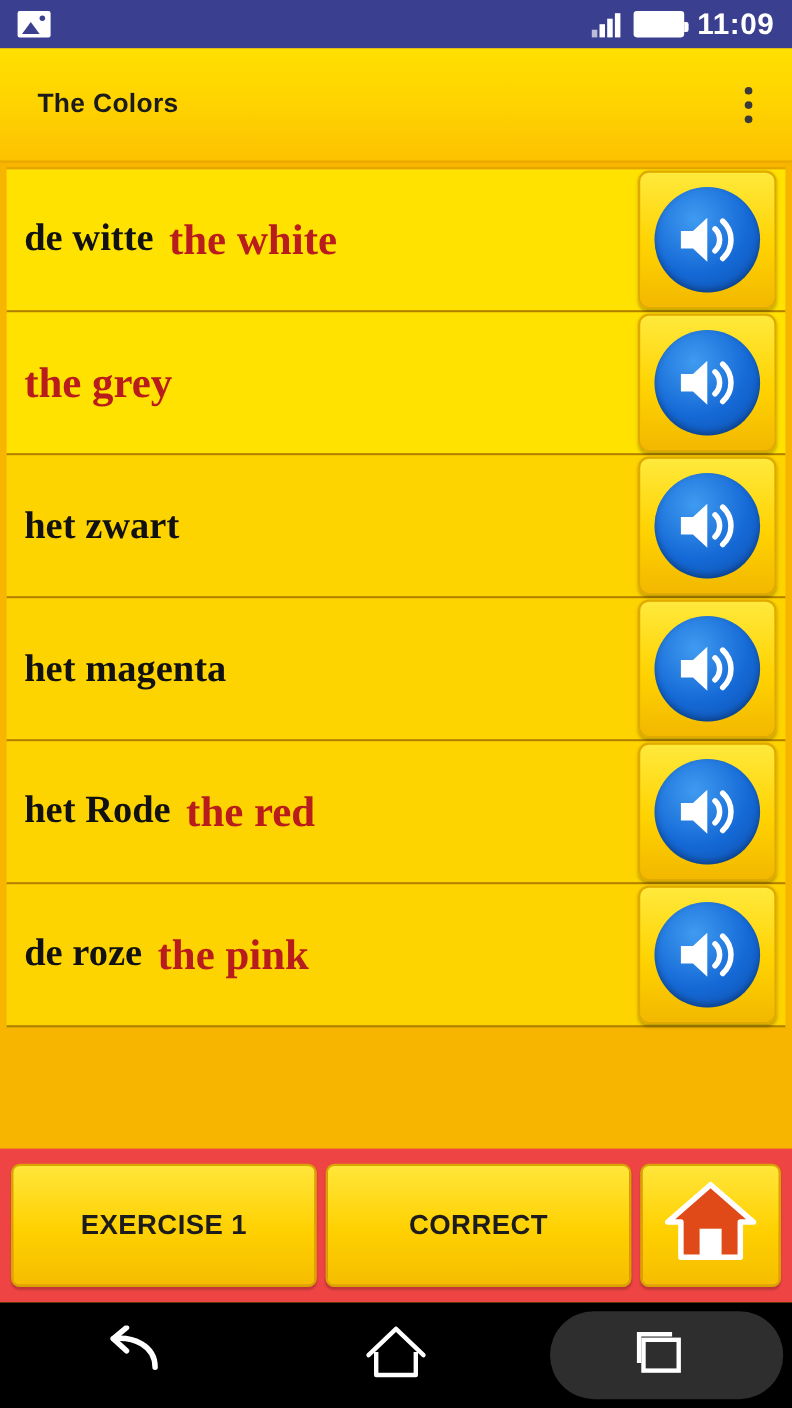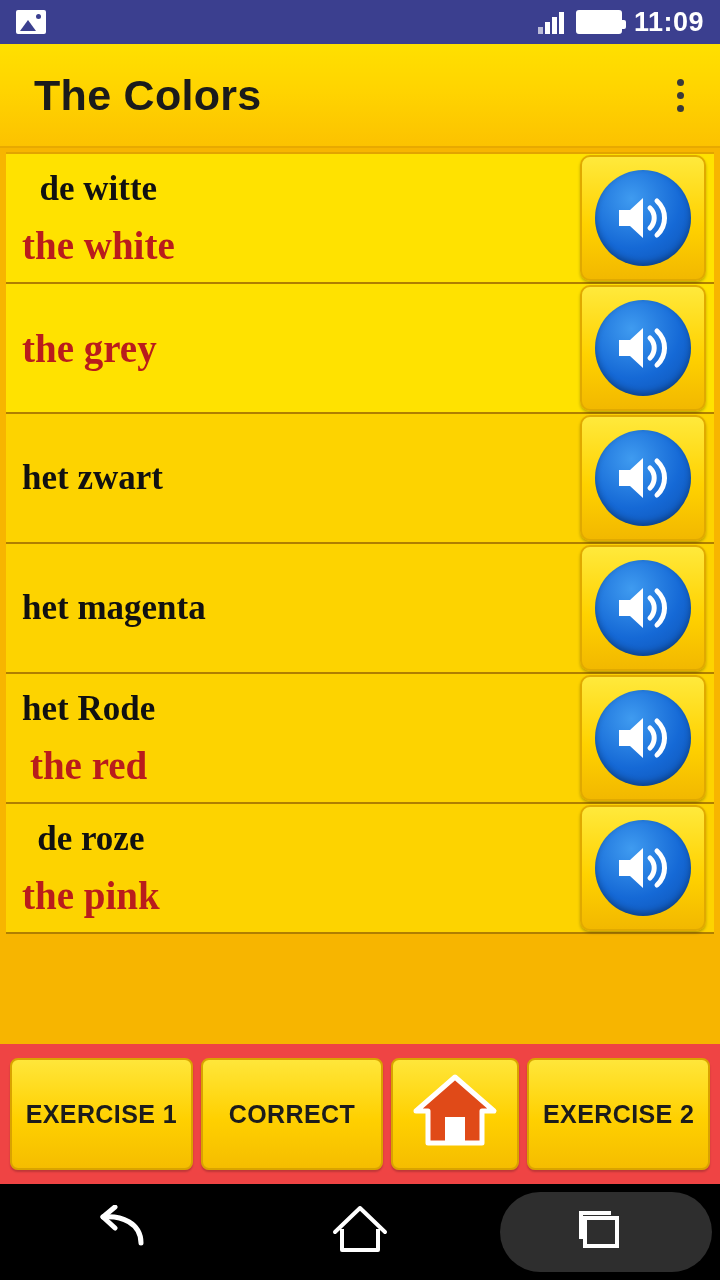--- a/index.html
+++ b/index.html
@@ -71,21 +71,21 @@
 
   
   .appbar {
     flex: 0 0 104px;
     background: linear-gradient(to bottom, #ffe000 0%, #ffd400 45%, #fcc200 100%);
     display: flex; align-items: center;
     padding: 0 22px 0 34px;
     border-bottom: 2px solid #e8a900;
   }
   .app-title {
-    font-size: 43px; font-weight: bold; color: #1b1b1b;
+    font-size: 24px; font-weight: bold; color: #1b1b1b;
     letter-spacing: 0.3px;
   }
   .overflow {
     margin-left: auto;
     display: flex; flex-direction: column; gap: 6px;
     padding: 10px 14px;
   }
   .overflow span {
     width: 7px; height: 7px; border-radius: 50%; background: #3a3a3a;
   }
@@ -105,21 +105,21 @@
   }
   .row {
     position: relative;
     height: 130px;
     display: flex; align-items: center;
     border-bottom: 2px solid #b07f00;
     padding-left: 16px;
   }
   .row.alt { background: #ffe200; }
   .row.alt2 { background: #fdd300; }
-  .row .texts { display: flex; flex-direction: column; gap: 14px; text-align: center; }
+  .row .texts { display: flex; flex-direction: row; gap: 14px; }
   .term {
     font-family: "Liberation Serif", serif;
     font-size: 35px; font-weight: bold; color: #111;
   }
   .trans {
     font-family: "Liberation Serif", serif;
     font-size: 39px; font-weight: bold; color: #b91c1c;
   }
   .speaker-btn {
     position: absolute;
@@ -312,21 +312,20 @@
     <div class="btn">EXERCISE 1</div>
     <div class="btn">CORRECT</div>
     <div class="btn home">
       <span>
         <svg width="86" height="76" viewBox="0 0 86 76" aria-hidden="true">
           <path d="M43 4 L82 38 H70 V70 H16 V38 H4 Z" fill="#e04a18" stroke="#ffffff" stroke-width="5" stroke-linejoin="round"></path>
           <rect x="33" y="44" width="20" height="26" fill="#ffffff"></rect>
         </svg>
       </span>
     </div>
-    <div class="btn">EXERCISE 2</div>
   </div>
 
   <div class="navbar">
     <div class="nav-recent-pill"></div>
     <div class="nav-item">
       <span>
         <svg width="58" height="50" viewBox="0 0 58 50" aria-hidden="true">
           <path d="M50 38 C50 18 30 10 12 12" stroke="#ffffff" stroke-width="5" fill="none" stroke-linecap="round"></path>
           <path d="M12 12 L24 2 M12 12 L24 23" stroke="#ffffff" stroke-width="5" fill="none" stroke-linecap="round"></path>
         </svg>

